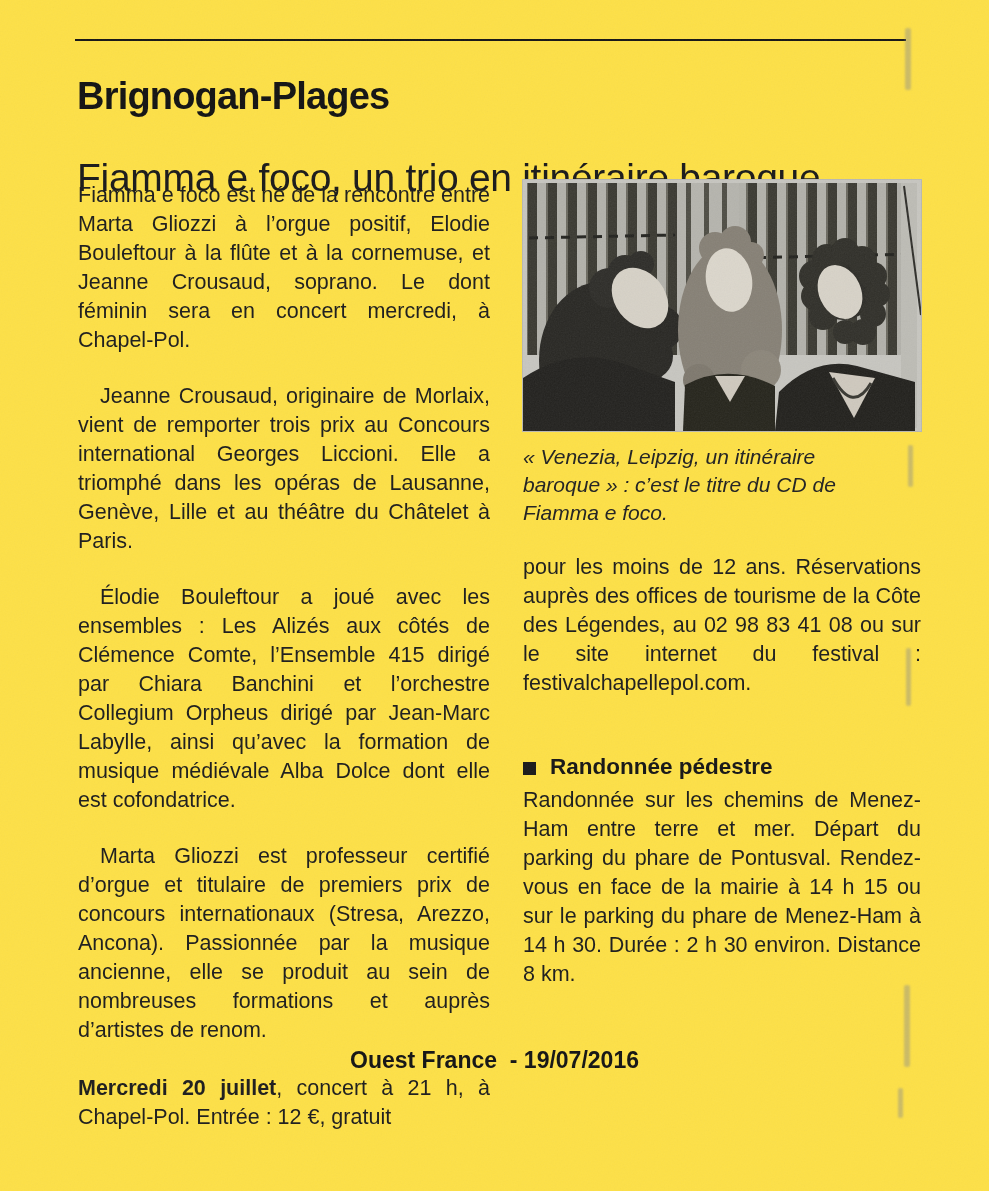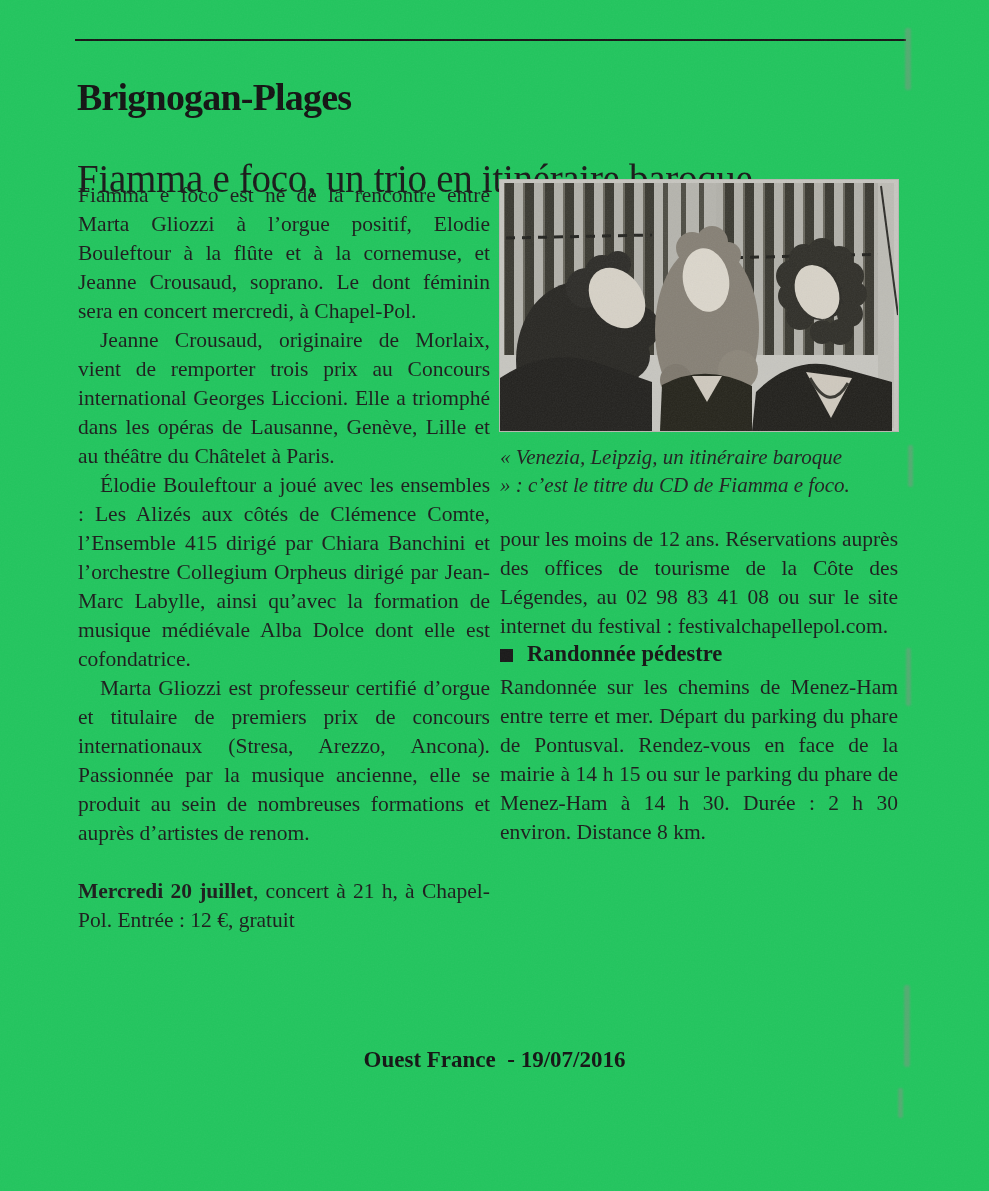--- a/index.html
+++ b/index.html
@@ -1,58 +1,58 @@
 <!DOCTYPE html>
 <html><head>
 <meta charset="utf-8">
 <style>
   html,body { margin:0; padding:0; background:#d9d9d4; }
   .page {
     position:relative; width:989px; height:1191px;
-    background:#22c55e; overflow:hidden;
-    font-family:Liberation Serif, serif;
+    background:#fde047; overflow:hidden;
+    font-family:Liberation Sans, sans-serif;
     color:#1c1c1c;
   }
   .top-rule {
     position:absolute; left:75px; top:39px; width:831px; height:2px;
     background:#161616;
   }
   .section-title {
     position:absolute; left:77px; top:50px;
     font-size:38px; font-weight:700; letter-spacing:-0.8px; color:#131313;
   }
   .article-title {
     position:absolute; left:77px; top:124px; width:830px;
     font-size:39px; font-weight:400; letter-spacing:-0.3px; color:#1a1a1a;
   }
   .col-left {
     position:absolute; left:78px; top:181px; width:412px;
   }
   .col-right {
-    position:absolute; left:500px; top:180px; width:398px;
+    position:absolute; left:523px; top:180px; width:398px;
   }
   .body-text {
     font-size:21.5px; line-height:29px; text-align:justify;
     text-justify:inter-word; color:#1d1d1d;
   }
   .body-text p { margin:0; }
-  .body-text p.indent { text-indent:22px; }
+  .body-text p.indent { text-indent:22px;margin-top:27px; }
   .event-par { margin-top:29px !important; }
   .lead-bold { font-weight:700; }
   .photo-frame {
     width:398px; height:251px; background:#c9c8c2;
     outline:1px solid #b9b8b2;
   }
   .photo-caption {
     margin-top:12px; width:350px;
     font-size:21px; font-style:italic; line-height:28px; text-align:left;
     color:#222;
   }
   .continuation { margin-top:26px; }
-  .sub-section { }
+  .sub-section { margin-top:56px; }
   .sub-section-head {
     display:flex; align-items:center; gap:14px;
     font-size:22.5px; font-weight:700; color:#161616;
     margin-bottom:6px;
   }
   .square-bullet {
     width:13px; height:13px; background:#1a1a1a; flex:0 0 auto;
     margin-top:2px;
   }
   .footer-credit {

